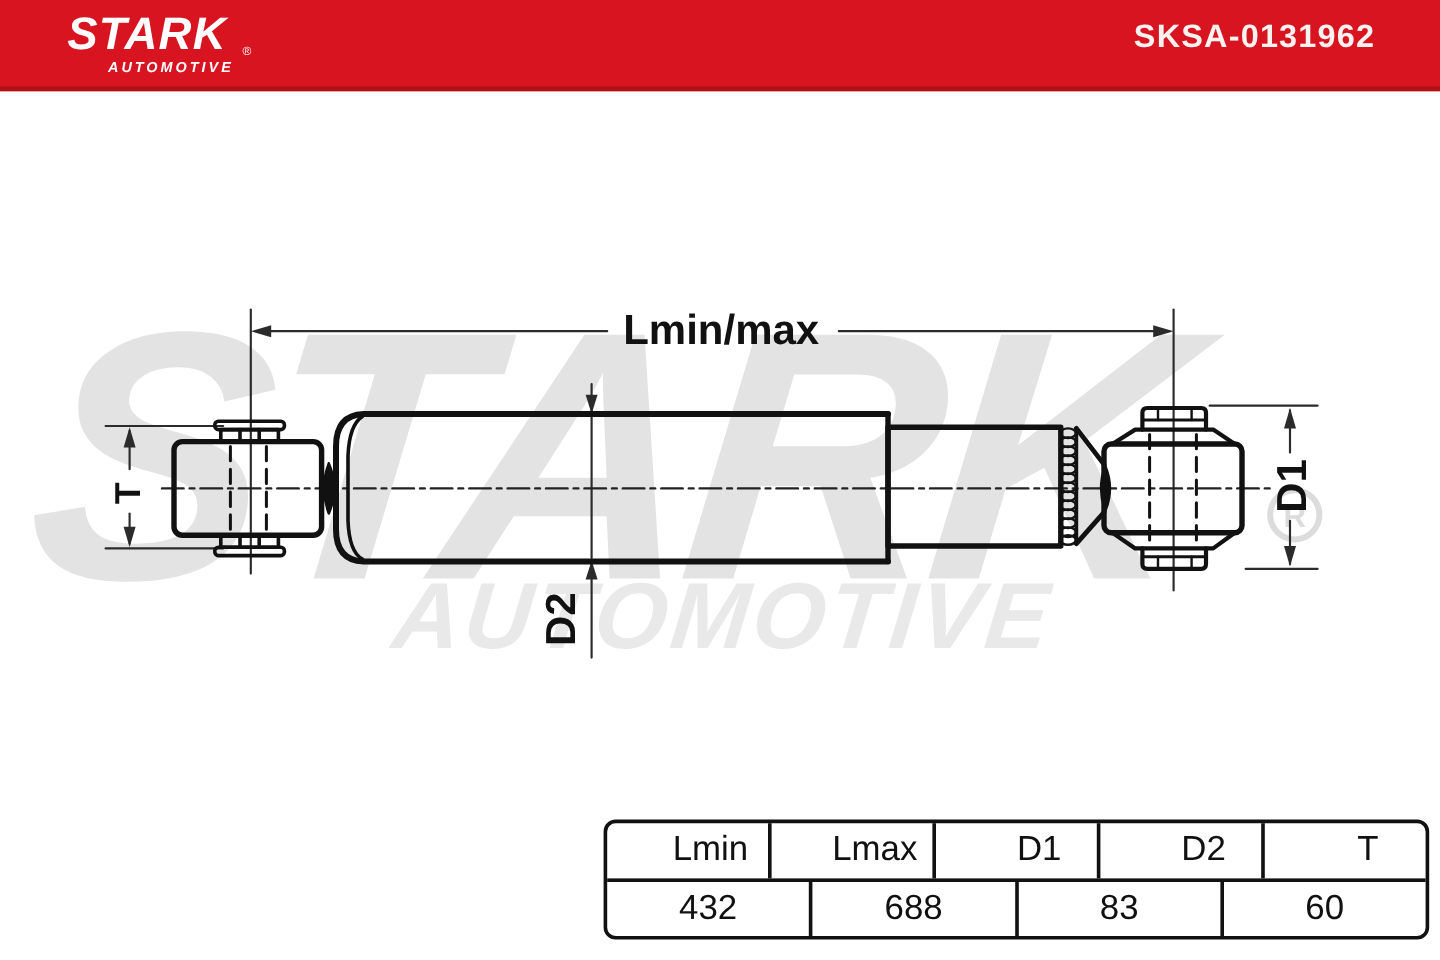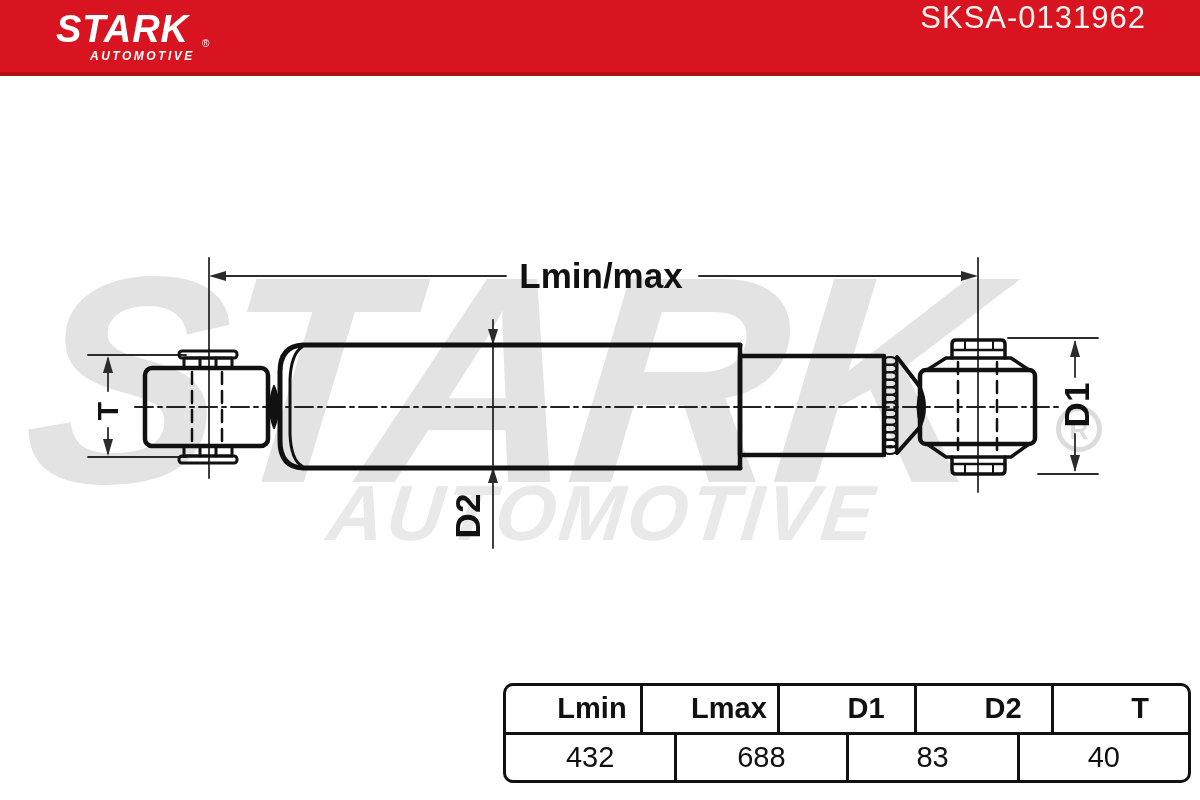--- a/index.html
+++ b/index.html
@@ -27,22 +27,22 @@
   .logo-reg {
     position:absolute; left:146px; top:28px;
     font-size: 10px; font-style: normal; color:#ffffff;
   }
   .logo-sub {
     position:absolute; left:34px; top:39px;
     font-size: 12px; font-weight: bold; font-style: italic;
     letter-spacing: 2.5px; color:#ffffff;
   }
   .part-number {
-    position:absolute; right:54px; top:0;
-    font-size: 31px; font-weight: normal;
+    position:absolute; right:54px; top:15px;
+    font-size: 27px; font-weight: bold;
     letter-spacing: 1px; color:#f7f3f0;
   }
 
   
   .wm-stark {
     position:absolute; left:30px; top:210px;
     width: 1100px;
     font-size: 295px; font-weight: bold; font-style: italic;
     letter-spacing: -8px;
     color:#e3e3e3;
@@ -90,21 +90,21 @@
     background: #ffffff;
   }
   .spec-row { display:flex; flex: 1; }
   .spec-row.header { border-bottom: 3px solid #111111; }
   .spec-cell {
     flex:1; display:flex; align-items:center; justify-content:center;
     font-size: 29px; color:#111111;
     border-right: 3px solid #111111;
   }
   .spec-cell:last-child { border-right: none; }
-  .spec-row.header .spec-cell { font-weight: bold; padding-left: 38px; }
+  .spec-row.header .spec-cell { font-weight: normal; padding-left: 38px; }
 </style>
 </head>
 <body>
 
 <div class="wm-stark">STARK</div>
 <div class="wm-auto">AUTOMOTIVE</div>
 <div class="wm-reg">R</div>
 
 <svg class="drawing" viewBox="0 0 1200 800" xmlns="http://www.w3.org/2000/svg">
   <g stroke="#111111" fill="none" stroke-linecap="round" stroke-linejoin="round">
@@ -238,15 +238,15 @@
     <div class="spec-cell">Lmin</div>
     <div class="spec-cell">Lmax</div>
     <div class="spec-cell">D1</div>
     <div class="spec-cell">D2</div>
     <div class="spec-cell">T</div>
   </div>
   <div class="spec-row">
     <div class="spec-cell">432</div>
     <div class="spec-cell">688</div>
     <div class="spec-cell">83</div>
-    <div class="spec-cell">40</div>
+    <div class="spec-cell">60</div>
   </div>
 </div>
 
 </body></html>

